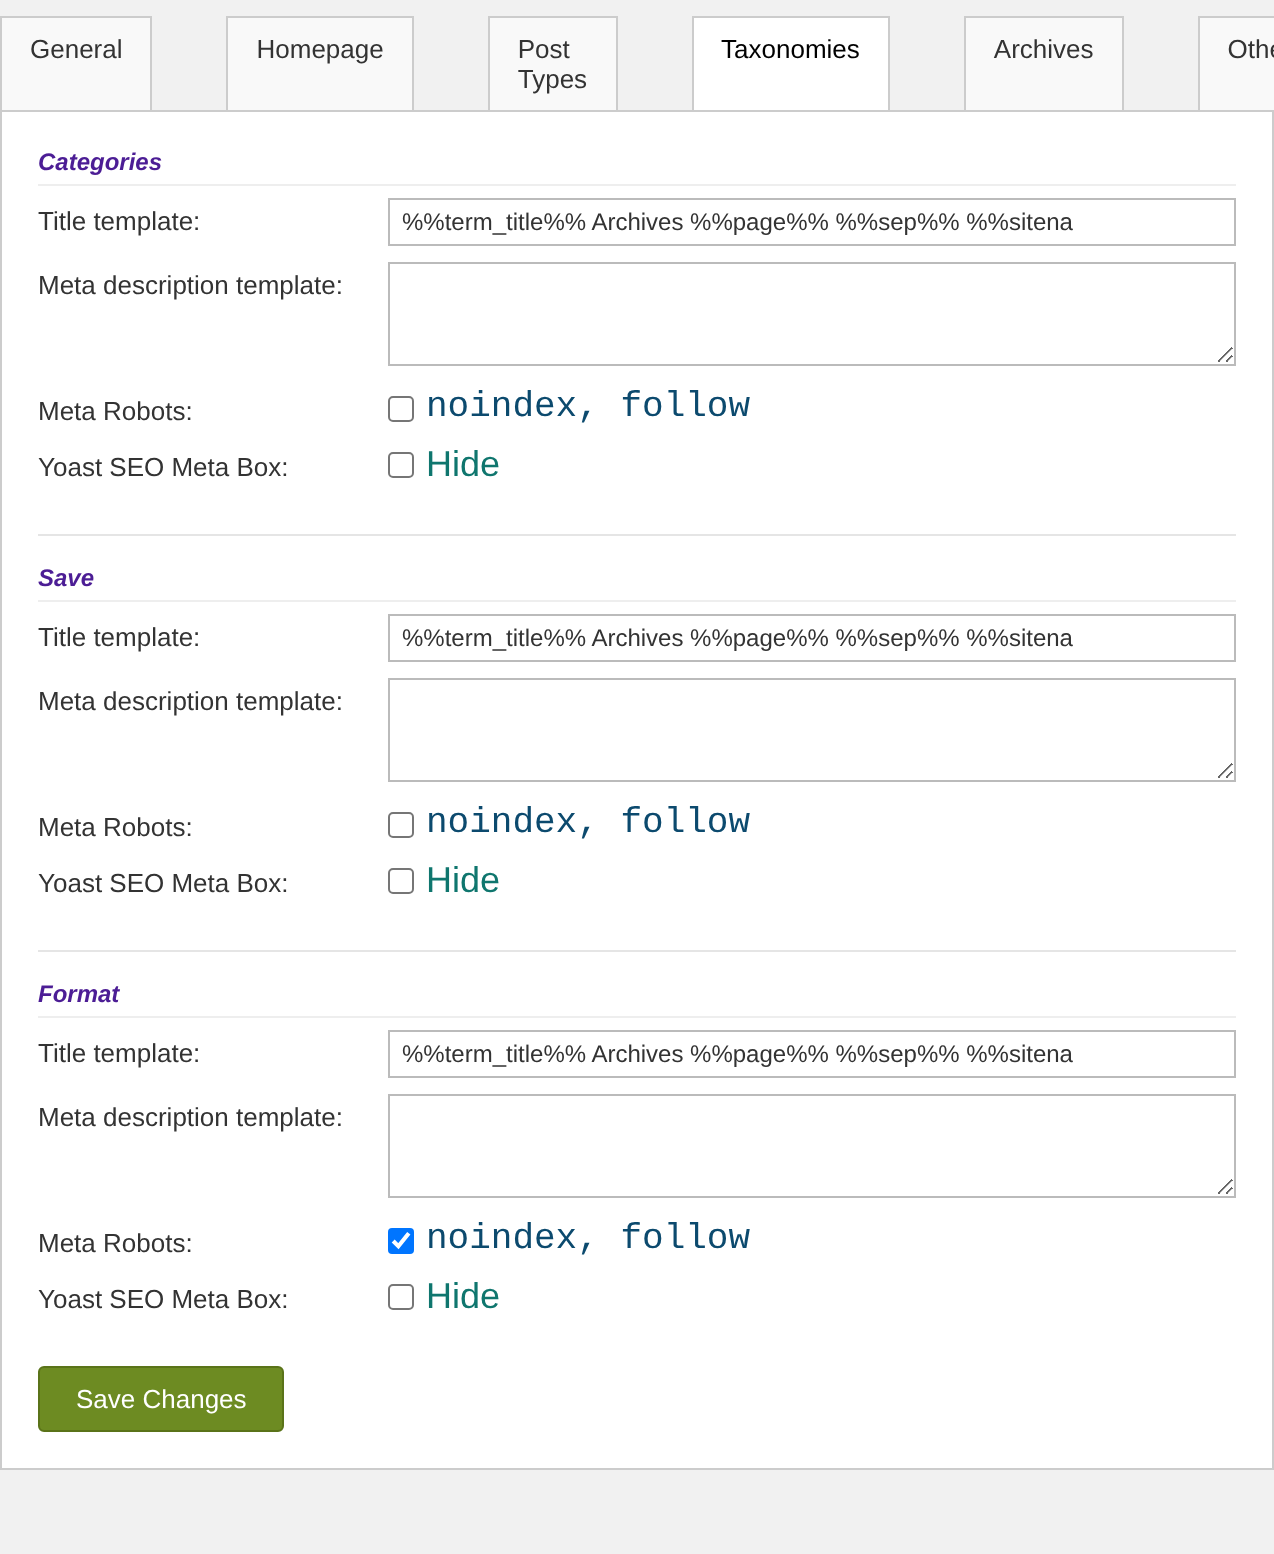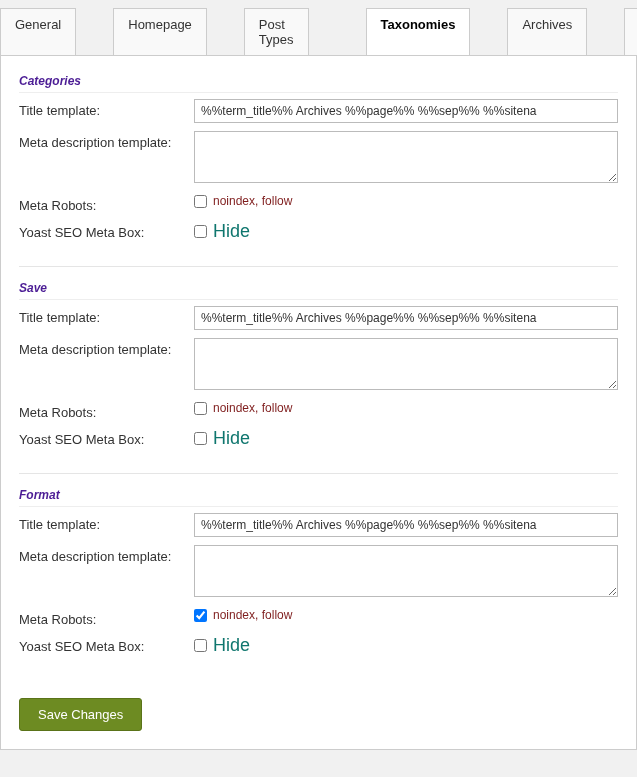--- a/index.html
+++ b/index.html
@@ -25,23 +25,22 @@
       cursor: pointer;
       margin-right: 2px;
       font-size: 13px;
       color: #333;
     }
     .tab.active {
       background: #fff;
       border-top: 1px solid #ccc;
       border-left: 1px solid #ccc;
       border-right: 1px solid #ccc;
-      font-weight: bold;
+      font-weight: normal;
       color: #000;
-      margin-left: 20px;
     }
     .content {
       background: #fff;
       padding: 18px 18px 18px 18px;
       border: 1px solid #ccc;
       border-top: none;
       min-height: 650px;
     }
     .section {
       margin-bottom: 24px;
@@ -90,38 +89,38 @@
     }
     .checkbox-row {
       display: flex;
       align-items: center;
       gap: 6px;
     }
     .checkbox-row input[type="checkbox"] {
       margin: 0;
     }
     .checkbox-label {
-      font-size: 12px;
-      font-family: Liberation Sans, sans-serif;
-      color: #7f1d1d;
+      font-size: 18px;
+      font-family: Liberation Mono, monospace;
+      color: #0c4a6e;
     }
     .hide-label {
       font-size: 18px;
       color: #0f766e;
       text-align: right;
     }
     .save-btn {
       background: #6d8b22;
       color: #fff;
       border: 1px solid #5a7319;
       padding: 8px 18px;
       font-size: 13px;
       cursor: pointer;
       border-radius: 3px;
-      margin-top: 18px;
+      margin-top: 0;
     }
     .divider {
       border: none;
       border-top: 1px solid #e5e5e5;
       margin: 10px 0 14px 0;
     }
   </style>
 </head>
 <body>
 

